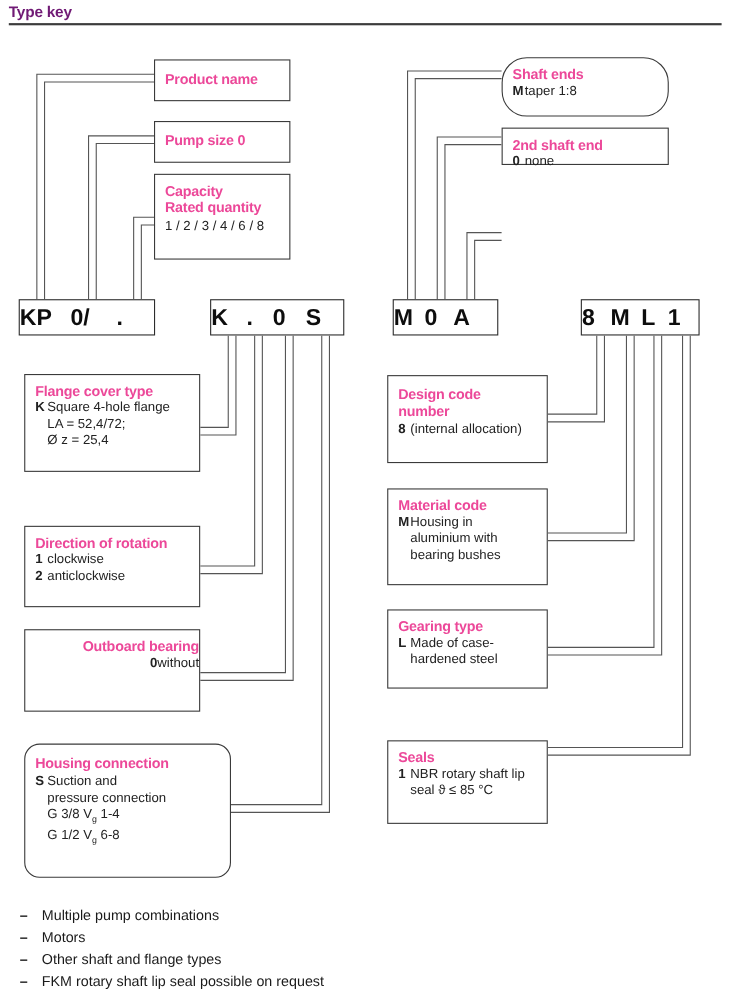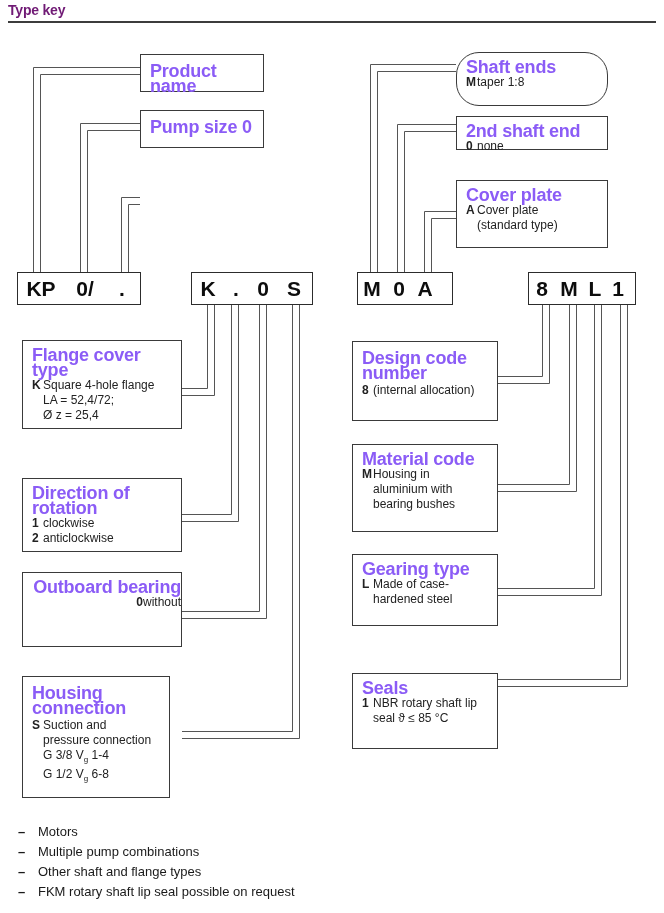--- a/index.html
+++ b/index.html
@@ -23,41 +23,41 @@
 
   
   .box{
     position:absolute;
     border:1.5px solid #3a3a3a;
     background:#fff;
     box-sizing:border-box;
     padding:7px 0 6px 9px;
   }
   .box .btitle{
-    font-size:18px;font-weight:bold;line-height:15px;color:#8b5cf6;
+    font-size:13px;font-weight:bold;line-height:15px;color:#ec4899;
     letter-spacing:-0.2px;
   }
   .box .brow{
     font-size:12px;line-height:15px;color:#222;white-space:nowrap;
   }
   .box .brow .k{font-weight:bold;display:inline-block;min-width:11px;}
   .box .brow .ind{display:inline-block;width:11px;}
 
   
   .codebox{
     position:absolute;
     border:1.5px solid #2c2c2c;
     background:#fff;
     box-sizing:border-box;
     display:flex;align-items:center;
     font-size:21px;font-weight:bold;color:#0d0d0d;
     letter-spacing:0px;
   }
   .codebox .ch{
-    display:inline-block;text-align:center;
+    display:inline-block;
   }
 
   
   
   svg.wires{position:absolute;left:0;top:0;width:664px;height:913px;
             pointer-events:none;}
   svg.wires path{fill:none;stroke:#555;stroke-width:1;}
 
   
   .notes{position:absolute;left:18px;top:822px;width:500px;}
@@ -120,36 +120,36 @@
   </svg>
 
   <div class="box" style="left:140px;top:54px;width:124px;height:38px;padding-top:9px;">
     <div class="btitle">Product name</div>
   </div>
 
   <div class="box" style="left:140px;top:110px;width:124px;height:38px;padding-top:9px;">
     <div class="btitle">Pump size 0</div>
   </div>
 
+  <div class="box" style="left:140px;top:158px;width:124px;height:78px;">
+    <div class="btitle">Capacity</div>
+    <div class="btitle">Rated quantity</div>
+    <div class="brow" style="margin-top:2px;">1 / 2 / 3 / 4 / 6 / 8</div>
+  </div>
 
   <div class="box" style="left:456px;top:52px;width:152px;height:54px;border-radius:23px;">
     <div class="btitle">Shaft ends</div>
     <div class="brow"><span class="k">M</span><span>taper 1:8</span></div>
   </div>
 
   <div class="box" style="left:456px;top:116px;width:152px;height:34px;">
     <div class="btitle">2nd shaft end</div>
     <div class="brow"><span class="k">0</span><span>none</span></div>
   </div>
 
-  <div class="box" style="left:456px;top:180px;width:152px;height:68px;">
-    <div class="btitle">Cover plate</div>
-    <div class="brow"><span class="k">A</span><span>Cover plate</span></div>
-    <div class="brow"><span class="ind"></span><span>(standard type)</span></div>
-  </div>
 
   <div class="codebox" style="left:17px;top:272px;width:124px;height:33px;">
     <span class="ch" style="width:46px;">KP</span>
     <span class="ch" style="width:42px;">0/</span>
     <span class="ch" style="width:32px;">.</span>
   </div>
 
   <div class="codebox" style="left:191px;top:272px;width:122px;height:33px;">
     <span class="ch" style="width:32px;">K</span>
     <span class="ch" style="width:24px;">.</span>
@@ -181,21 +181,21 @@
     <div class="btitle">Direction of rotation</div>
     <div class="brow"><span class="k">1</span><span>clockwise</span></div>
     <div class="brow"><span class="k">2</span><span>anticlockwise</span></div>
   </div>
 
   <div class="box" style="left:22px;top:572px;width:160px;height:75px;text-align:right;">
     <div class="btitle">Outboard bearing</div>
     <div class="brow"><span class="k">0</span><span>without</span></div>
   </div>
 
-  <div class="box" style="left:22px;top:676px;width:148px;height:122px;padding-top:9px;">
+  <div class="box" style="left:22px;top:676px;width:188px;height:122px;padding-top:9px;border-radius:14px;">
     <div class="btitle">Housing connection</div>
     <div class="brow" style="margin-top:2px;"><span class="k">S</span><span>Suction and</span></div>
     <div class="brow"><span class="ind"></span><span>pressure connection</span></div>
     <div class="brow"><span class="ind"></span><span>G 3/8 V<sub>g</sub> 1-4</span></div>
     <div class="brow"><span class="ind"></span><span>G 1/2 V<sub>g</sub> 6-8</span></div>
   </div>
 
   <div class="box" style="left:352px;top:341px;width:146px;height:80px;padding-top:9px;">
     <div class="btitle">Design code</div>
     <div class="btitle">number</div>
@@ -215,19 +215,19 @@
     <div class="brow"><span class="ind"></span><span>bearing bushes</span></div>
   </div>
 
   <div class="box" style="left:352px;top:647px;width:146px;height:76px;margin-top:26px;">
     <div class="btitle">Seals</div>
     <div class="brow"><span class="k">1</span><span>NBR rotary shaft lip</span></div>
     <div class="brow"><span class="ind"></span><span>seal ϑ ≤  85 °C</span></div>
   </div>
 
   <div class="notes">
+    <div class="note"><span class="dash">–</span><span>Multiple pump combinations</span></div>
     <div class="note"><span class="dash">–</span><span>Motors</span></div>
-    <div class="note"><span class="dash">–</span><span>Multiple pump combinations</span></div>
     <div class="note"><span class="dash">–</span><span>Other shaft and flange types</span></div>
     <div class="note"><span class="dash">–</span><span>FKM rotary shaft lip seal possible on request</span></div>
   </div>
 
 </div>
 
 </body></html>

